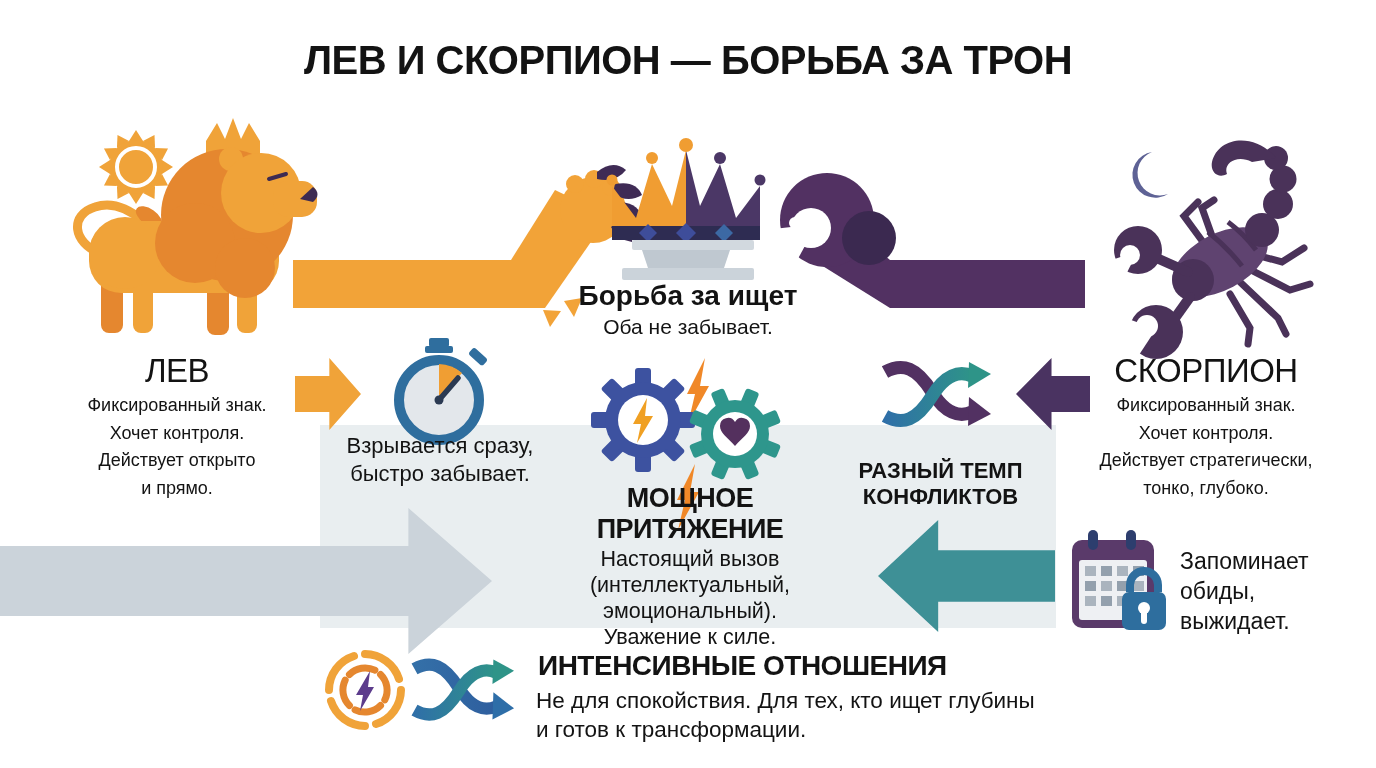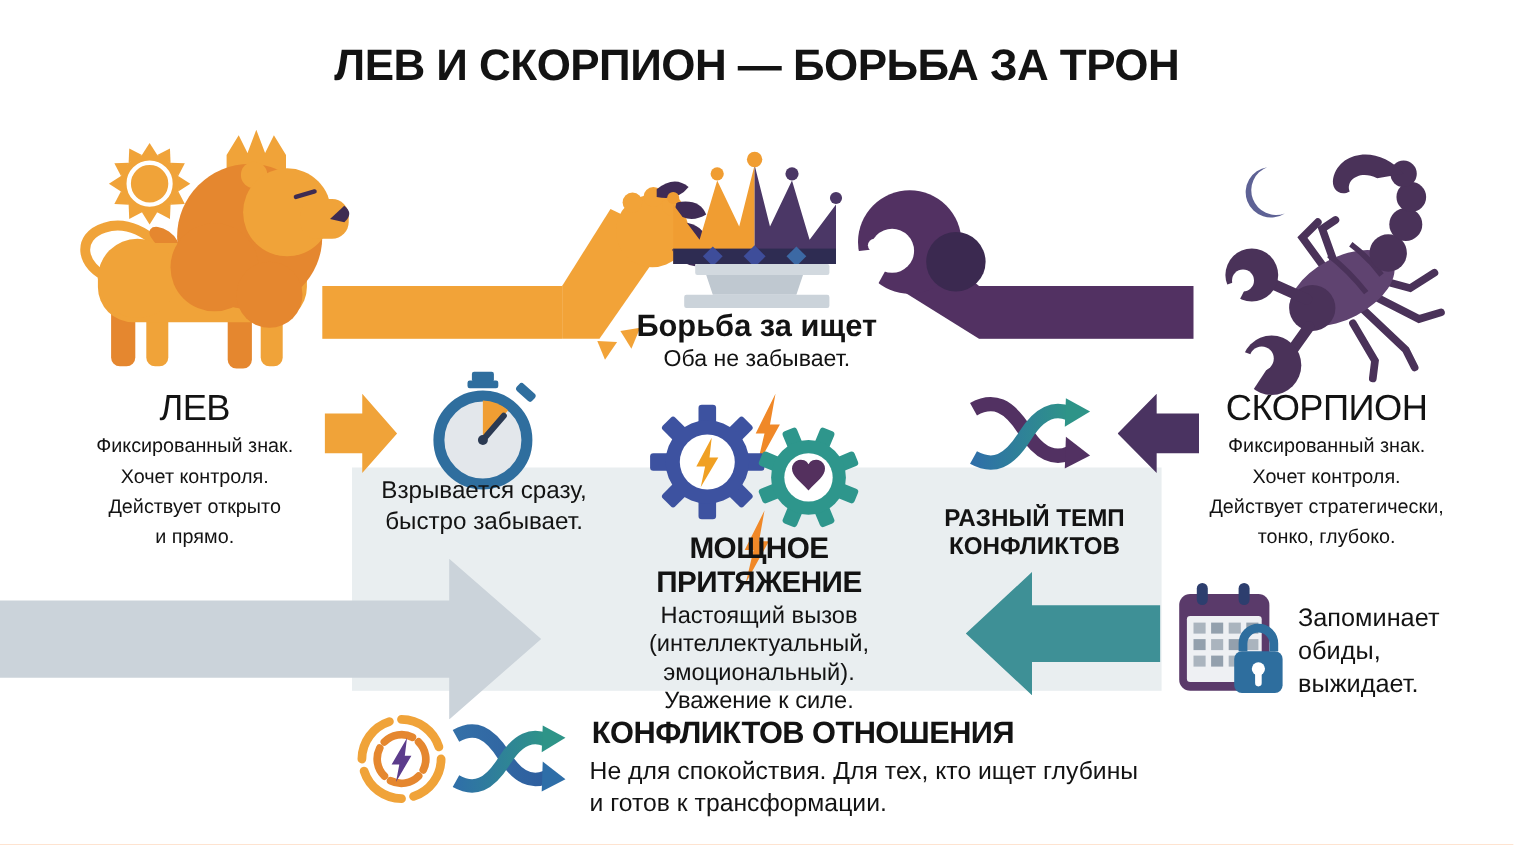--- a/index.html
+++ b/index.html
@@ -297,17 +297,17 @@
         <stop offset="0" stop-color="#3470A8"></stop>
           <stop offset="1" stop-color="#2E5E9E"></stop>
       </linearGradient>
     </defs>
     <path d="M8,20 C26,10 40,16 55,40 C68,61 82,66 95,60" stroke="url(#blueGrad1)" stroke-width="13" fill="none"></path>
     <polygon points="92,45 114,62 91,74" fill="#2E6EA8"></polygon>
     <path d="M8,64 C26,74 40,68 55,44 C68,23 82,18 95,24" stroke="url(#tealGrad2)" stroke-width="13" fill="none"></path>
     <polygon points="92,10 114,22 91,36" fill="#2E9488"></polygon>
   </svg>
 
-  <div class="abs h-bold" style="left:538px;top:650px;font-size:28px;letter-spacing:-0.5px;">КОНФЛИКТОВ ОТНОШЕНИЯ</div>
+  <div class="abs h-bold" style="left:538px;top:650px;font-size:28px;letter-spacing:-0.5px;">ИНТЕНСИВНЫЕ ОТНОШЕНИЯ</div>
   <div class="abs ml" style="left:536px;top:686px;font-size:22.5px;line-height:29px;">Не для спокойствия. Для тех, кто ищет глубины
 и готов к трансформации.</div>
 
 </div>
 
 </body></html>

